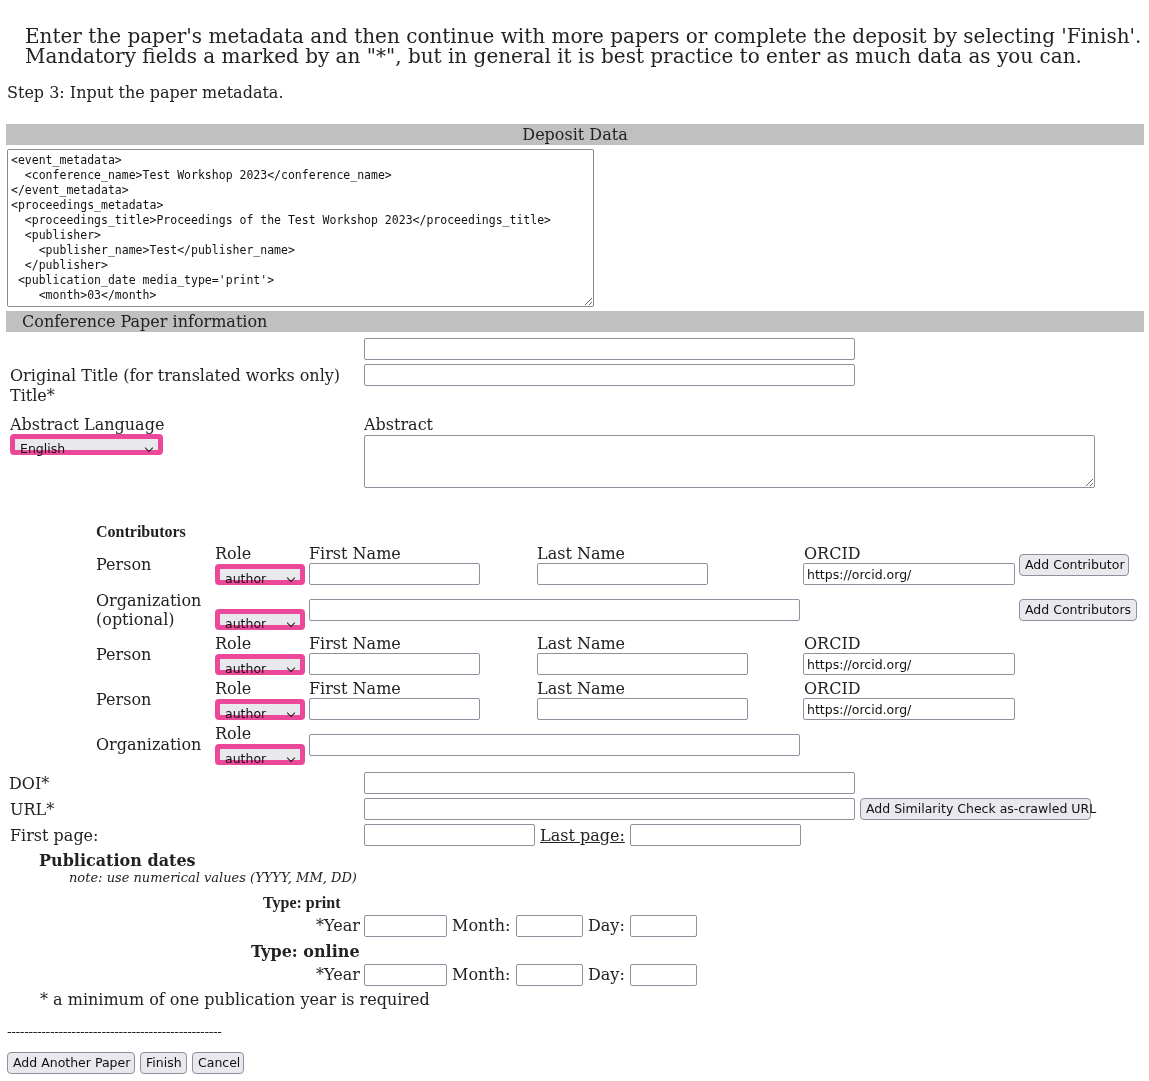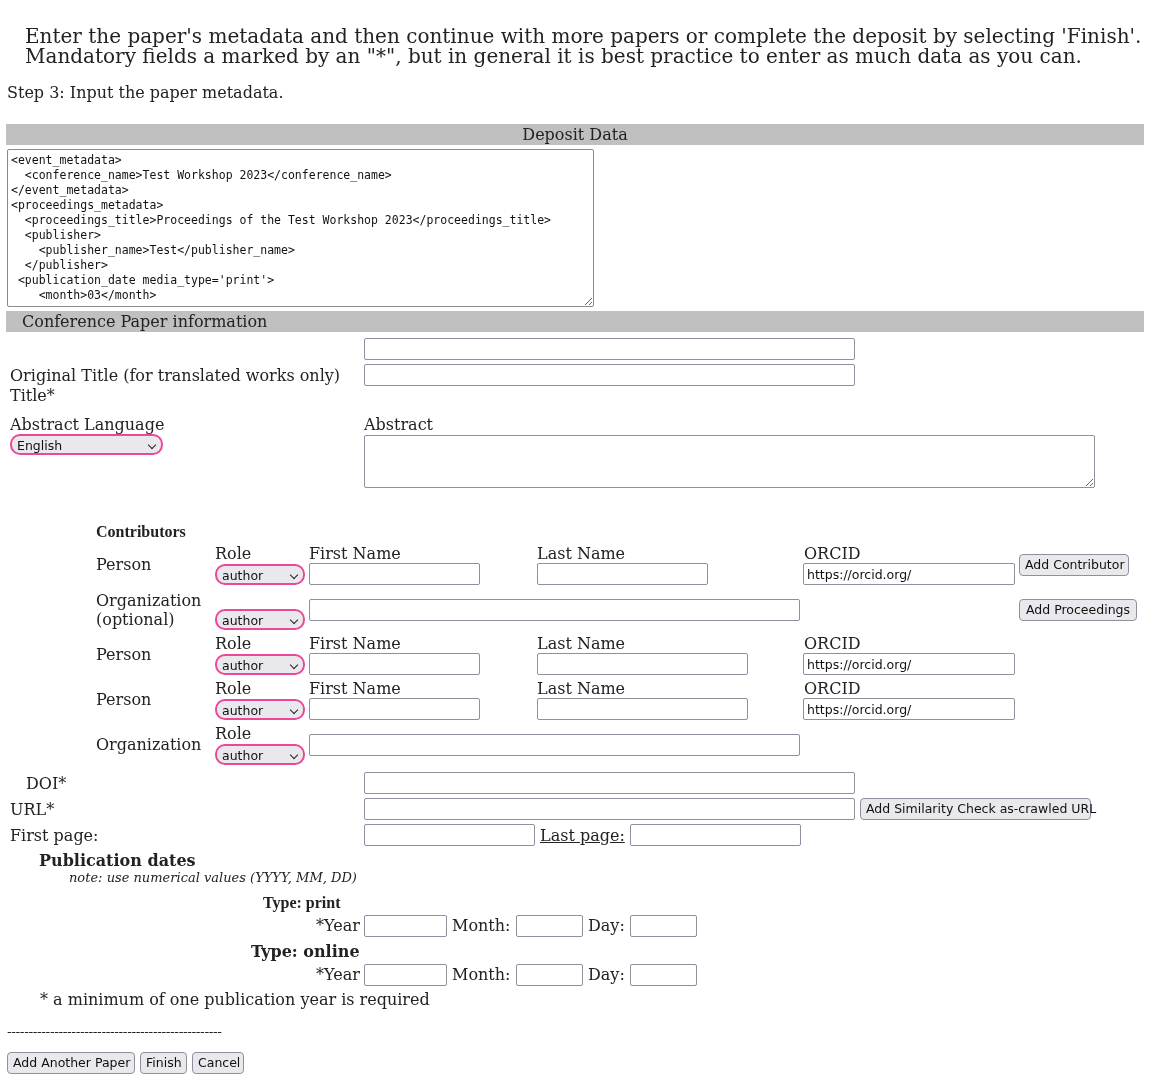--- a/index.html
+++ b/index.html
@@ -27,21 +27,21 @@
     position: absolute; box-sizing: border-box; height: 22px;
     border: 1px solid #8f8f9d; border-radius: 2px; background: #fff;
     font-family: "DejaVu Sans", sans-serif; font-size: 12.5px; padding: 1px 3px; color: #111;
   }
   textarea.abstract {
     position: absolute; left: 364px; top: 435px; width: 731px; height: 53px;
     box-sizing: border-box; border: 1px solid #8f8f9d; border-radius: 2px; resize: both; background: #fff;
   }
   .sel {
     position: absolute; box-sizing: border-box; height: 21px; width: 90px;
-    border: 2px solid #ec4899; border-radius: 10px; background: #e9e9ed;
+    border: 5px solid #ec4899; border-radius: 4px; background: #e9e9ed;
     font-family: "DejaVu Sans", sans-serif; font-size: 12.5px; line-height: 19px; color: #111;
     padding-left: 5px;
   }
   .sel .chev {
     position: absolute; right: 6px; top: 6px; width: 5px; height: 5px;
     border-right: 1.5px solid #222; border-bottom: 1.5px solid #222; transform: rotate(45deg);
   }
   .btn {
     position: absolute; box-sizing: border-box; height: 22px;
     border: 1px solid #8f8f9d; border-radius: 4px; background: #e9e9ed;
@@ -106,21 +106,21 @@
 </div>
 
 <div>
   <div class="abs txt" style="left:96px; top:591px;">Organization</div>
   <div class="abs txt" style="left:96px; top:610px;">(optional)</div>
   <div class="sel" style="left:215px; top:609px;">
     <span>author</span>
     <span class="chev"></span>
   </div>
   <input class="fld" style="left: 309px; top: 599px; width: 491px;" value="">
-  <div class="btn" style="left:1019px; top:599px; width:118px;">Add Proceedings</div>
+  <div class="btn" style="left:1019px; top:599px; width:118px;">Add Contributors</div>
 </div>
 
 <div>
   <div class="abs txt" style="left:96px; top:645px;">Person</div>
   <div class="abs txt" style="left:215px; top:634px;">Role</div>
   <div class="sel" style="left:215px; top:654px;">
     <span>author</span>
     <span class="chev"></span>
   </div>
   <div class="abs txt" style="left:309px; top:634px;">First Name</div>
@@ -149,21 +149,21 @@
 <div>
   <div class="abs txt" style="left:96px; top:735px;">Organization</div>
   <div class="abs txt" style="left:215px; top:724px;">Role</div>
   <div class="sel" style="left:215px; top:744px;">
     <span>author</span>
     <span class="chev"></span>
   </div>
   <input class="fld" style="left: 309px; top: 734px; width: 491px;" value="">
 </div>
 
-<div class="abs txt" style="left:26px; top:774px;">DOI*</div>
+<div class="abs txt" style="left:9px; top:774px;">DOI*</div>
 <input class="fld" style="left: 364px; top: 772px; width: 491px;" value="">
 
 <div class="abs txt" style="left:10px; top:800px;">URL*</div>
 <input class="fld" style="left: 364px; top: 798px; width: 491px;" value="">
 <div class="btn" style="left:860px; top:798px; width:231px;">Add Similarity Check as-crawled URL</div>
 
 <div class="abs txt" style="left:10px; top:826px;">First page:</div>
 <input class="fld" style="left: 364px; top: 824px; width: 171px;" value="">
 <div class="abs txt" style="left:540px; top:826px;text-decoration:underline;">Last page:</div>
 <input class="fld" style="left: 630px; top: 824px; width: 171px;" value="">

